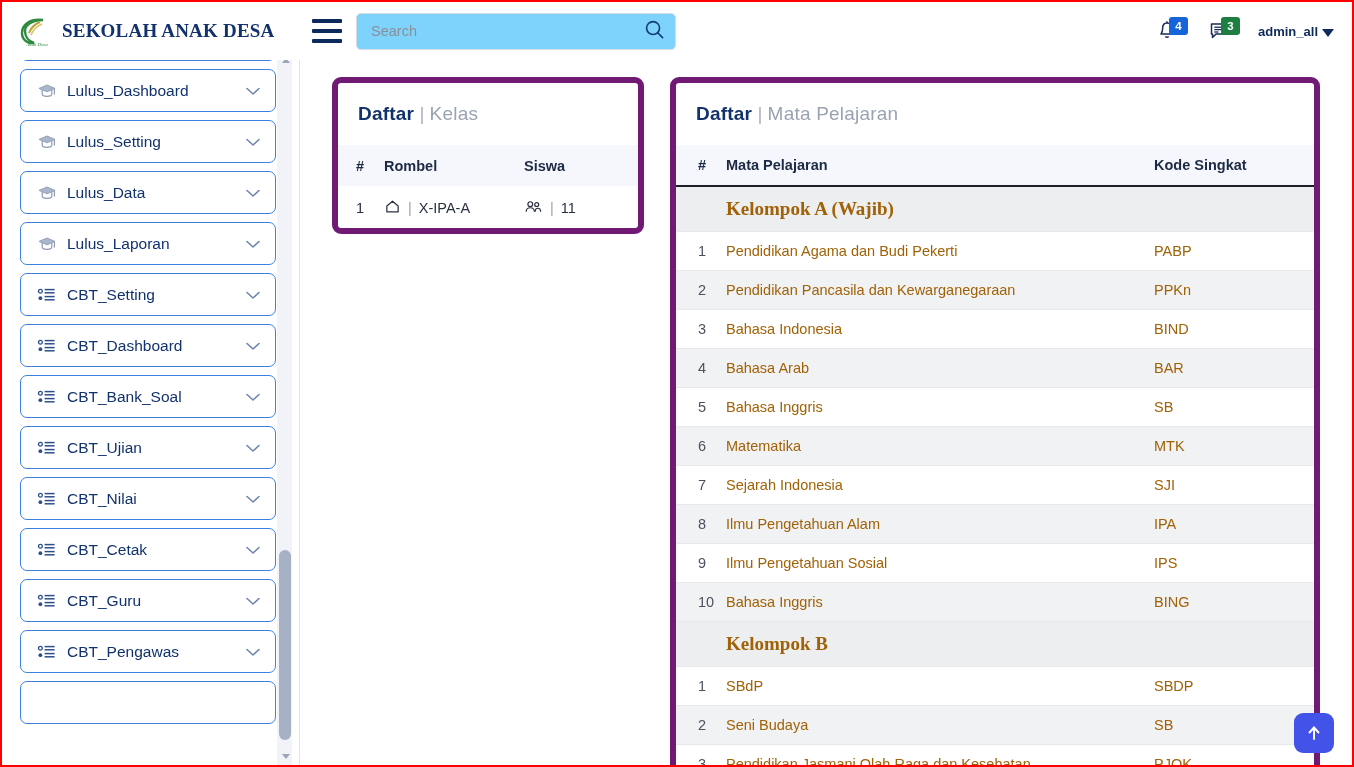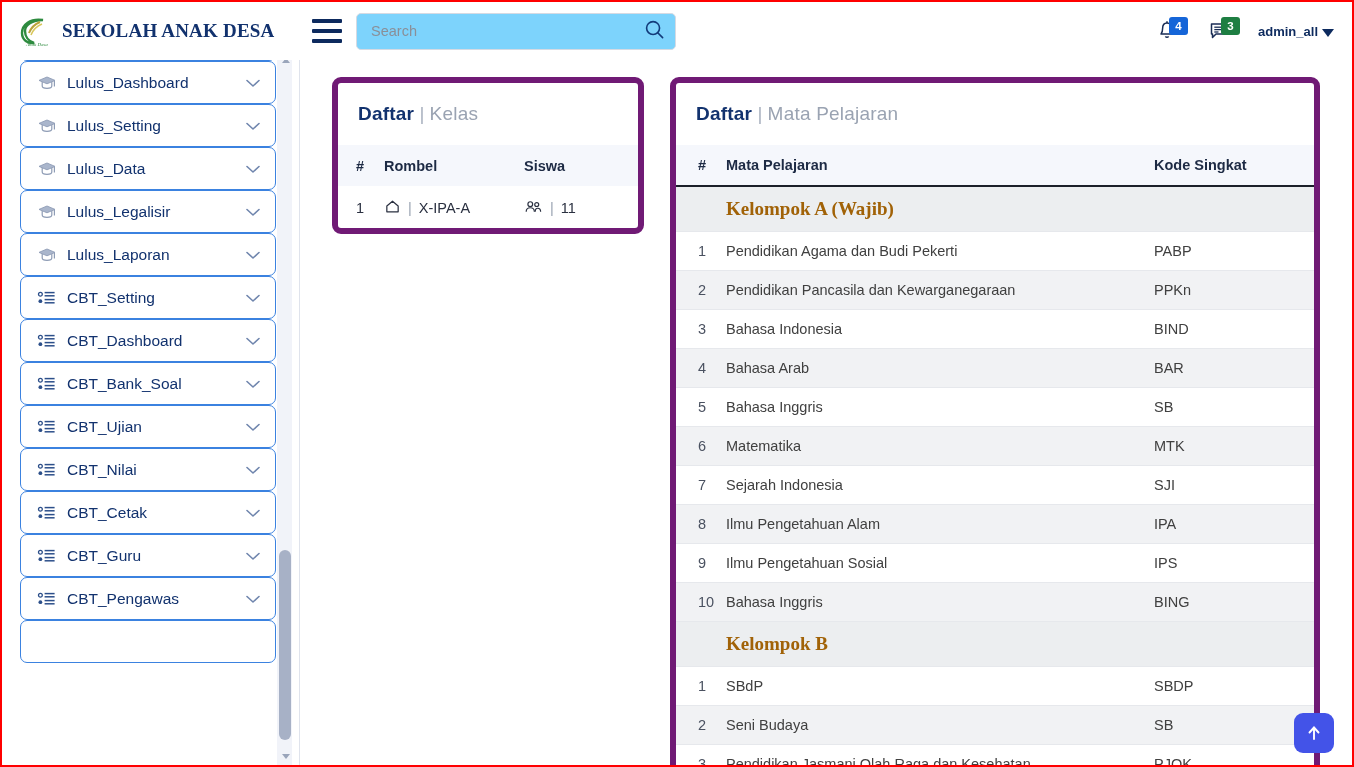--- a/index.html
+++ b/index.html
@@ -75,21 +75,21 @@
 
   
   #sidebar {
     position: absolute; left: 2px; top: 48px;
     width: 288px; height: 717px;
     background: #ffffff; overflow: hidden;
     z-index: 20;
   }
   #sidebar-inner { position: absolute; left: 0; top: -32px; width: 288px; padding: 0 16px; }
   .nav-item {
-    height: 43px; 
+    height: 43px; margin-bottom: 8px;
     border: 1px solid #3b82e0; border-radius: 7px;
     display: flex; align-items: center; padding: 0 14px 0 16px;
     background: #fff; cursor: pointer;
   }
   .nav-item .nav-icon { width: 20px; height: 18px; flex: none; margin-right: 10px; }
   .nav-item .nav-label {
     font-size: 15.5px; color: #12326e; font-weight: 500; white-space: nowrap;
   }
   .nav-item .chev { margin-left: auto; }
 
@@ -151,21 +151,21 @@
   .cellflex { display: flex; align-items: center; gap: 7px; }
   .pipe { color: #9aa3b2; }
 
   
   #mapel-table { margin-top: 20px; }
   #mapel-table th.m-idx  { width: 50px; padding-left: 22px; }
   #mapel-table th.m-name { }
   #mapel-table th.m-code { width: 160px; }
   #mapel-table thead tr { border-bottom: 2px solid #1b1f29; }
   #mapel-table td {
-    font-size: 14.5px; color: #404040; padding: 11px 0; height: 38px;
+    font-size: 14.5px; color: #a16207; padding: 11px 0; height: 38px;
   }
   #mapel-table td.m-idx  { padding-left: 22px; color: #4a5160; }
   #mapel-table tr.alt td { background: #f1f2f4; }
   #mapel-table tr.group td {
     font-weight: bold; color: #a16207; background: #eceef0; font-size: 19px; font-family: Liberation Serif, serif;
   }
   #mapel-table tr.group td.m-idx { background: #eceef0; }
   #mapel-table tbody tr { border-bottom: 1px solid #e6e8ec; }
 
   
@@ -266,31 +266,20 @@
               <polyline points="2,2.5 8,8 14,2.5" fill="none" stroke="#6f85ad" stroke-width="1.6" stroke-linecap="round" stroke-linejoin="round"></polyline>
             </svg></span>
         </div>
         <div class="nav-item">
           <span class="nav-icon"><svg width="20" height="18" viewBox="0 0 20 18">
               <path d="M2 6.4 L10 3 L18 6.4 L10 9.8 Z" fill="#aab6cc" stroke="#8e9cb5" stroke-width="0.9" stroke-linejoin="round"></path>
               <path d="M5.2 8 L5.2 12 C5.2 13.4 7.4 14.3 10 14.3 C12.6 14.3 14.8 13.4 14.8 12 L14.8 8" fill="none" stroke="#8e9cb5" stroke-width="1.2"></path>
               <line x1="17.4" y1="7" x2="17.4" y2="12.6" stroke="#8e9cb5" stroke-width="1.2"></line>
             </svg></span>
           <span class="nav-label">Lulus_Data</span>
-          <span class="chev"><svg width="16" height="10" viewBox="0 0 16 10">
-              <polyline points="2,2.5 8,8 14,2.5" fill="none" stroke="#6f85ad" stroke-width="1.6" stroke-linecap="round" stroke-linejoin="round"></polyline>
-            </svg></span>
-        </div>
-        <div class="nav-item">
-          <span class="nav-icon"><svg width="20" height="18" viewBox="0 0 20 18">
-              <path d="M2 6.4 L10 3 L18 6.4 L10 9.8 Z" fill="#aab6cc" stroke="#8e9cb5" stroke-width="0.9" stroke-linejoin="round"></path>
-              <path d="M5.2 8 L5.2 12 C5.2 13.4 7.4 14.3 10 14.3 C12.6 14.3 14.8 13.4 14.8 12 L14.8 8" fill="none" stroke="#8e9cb5" stroke-width="1.2"></path>
-              <line x1="17.4" y1="7" x2="17.4" y2="12.6" stroke="#8e9cb5" stroke-width="1.2"></line>
-            </svg></span>
-          <span class="nav-label">Lulus_Legalisir</span>
           <span class="chev"><svg width="16" height="10" viewBox="0 0 16 10">
               <polyline points="2,2.5 8,8 14,2.5" fill="none" stroke="#6f85ad" stroke-width="1.6" stroke-linecap="round" stroke-linejoin="round"></polyline>
             </svg></span>
         </div>
         <div class="nav-item">
           <span class="nav-icon"><svg width="20" height="18" viewBox="0 0 20 18">
               <path d="M2 6.4 L10 3 L18 6.4 L10 9.8 Z" fill="#aab6cc" stroke="#8e9cb5" stroke-width="0.9" stroke-linejoin="round"></path>
               <path d="M5.2 8 L5.2 12 C5.2 13.4 7.4 14.3 10 14.3 C12.6 14.3 14.8 13.4 14.8 12 L14.8 8" fill="none" stroke="#8e9cb5" stroke-width="1.2"></path>
               <line x1="17.4" y1="7" x2="17.4" y2="12.6" stroke="#8e9cb5" stroke-width="1.2"></line>
             </svg></span>

